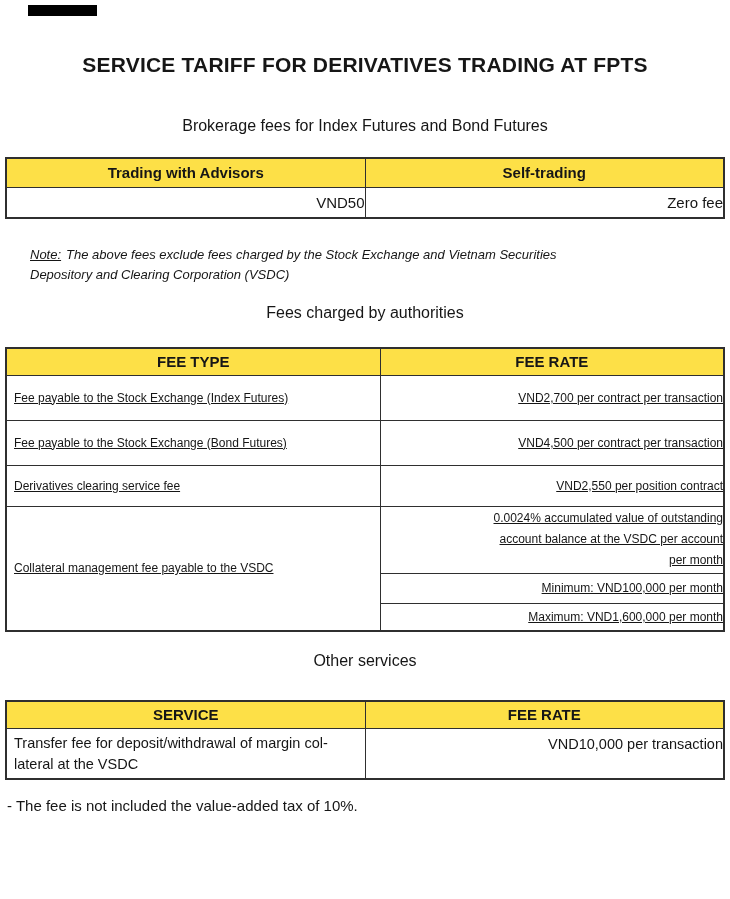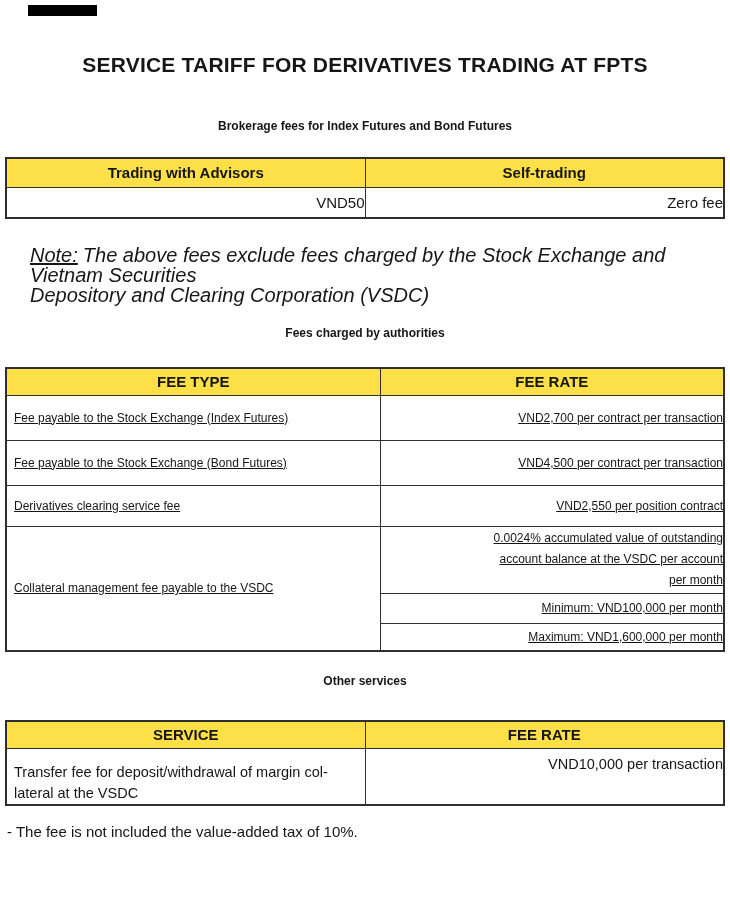--- a/index.html
+++ b/index.html
@@ -24,22 +24,22 @@
   .doc-title {
     margin-top: 52px;
     text-align: center;
     font-size: 21px;
     font-weight: bold;
     line-height: 26px;
     letter-spacing: 0.2px;
   }
   .section-heading {
     text-align: center;
-    font-size: 12px;
-    font-weight: bold;
+    font-size: 16px;
+    font-weight: normal;
     line-height: 24px;
   }
   .h-brokerage   { margin-top: 36px; }
   .h-authorities { margin-top: 16px; }
   .h-other       { margin-top: 17px; }
 
   table {
     width: 720px;
     margin-left: 5px;
     border-collapse: collapse;
@@ -61,21 +61,21 @@
 
   
   .t-brokerage { margin-top: 19px; }
   .t-brokerage th { height: 29px; }
   .t-brokerage td { height: 31px; }
 
   
   .note {
     margin: 26px 40px 0 30px;
     font-style: italic;
-    font-size: 20px;
+    font-size: 13px;
     line-height: 20px;
   }
   .note-line { display: block; }
   .note-label { text-decoration: underline; margin-right: 5px; }
 
   
   .t-authorities { margin-top: 22px; }
   .t-authorities th { height: 27px; }
   .t-authorities td { font-size: 12px; text-decoration: underline; }
   .t-authorities td.left {
@@ -90,21 +90,21 @@
   .row-min td { height: 30px; }
   .row-max td { height: 28px; }
   .line { display: block; }
 
   
   .t-other { margin-top: 27px; }
   .t-other th { height: 27px; margin-top: 15px; }
   .t-other td { height: 51px; vertical-align: top; font-size: 14.5px; }
   .t-other td.left {
     text-align: left;
-    padding: 13px 6px 0 7px;
+    padding: 4px 6px 0 7px;
     line-height: 21px;
   }
   .t-other td.rate { padding-top: 7px; }
 
   .footnote {
     margin: 17px 0 0 7px;
     font-size: 15px;
   }
 </style>
 </head>

